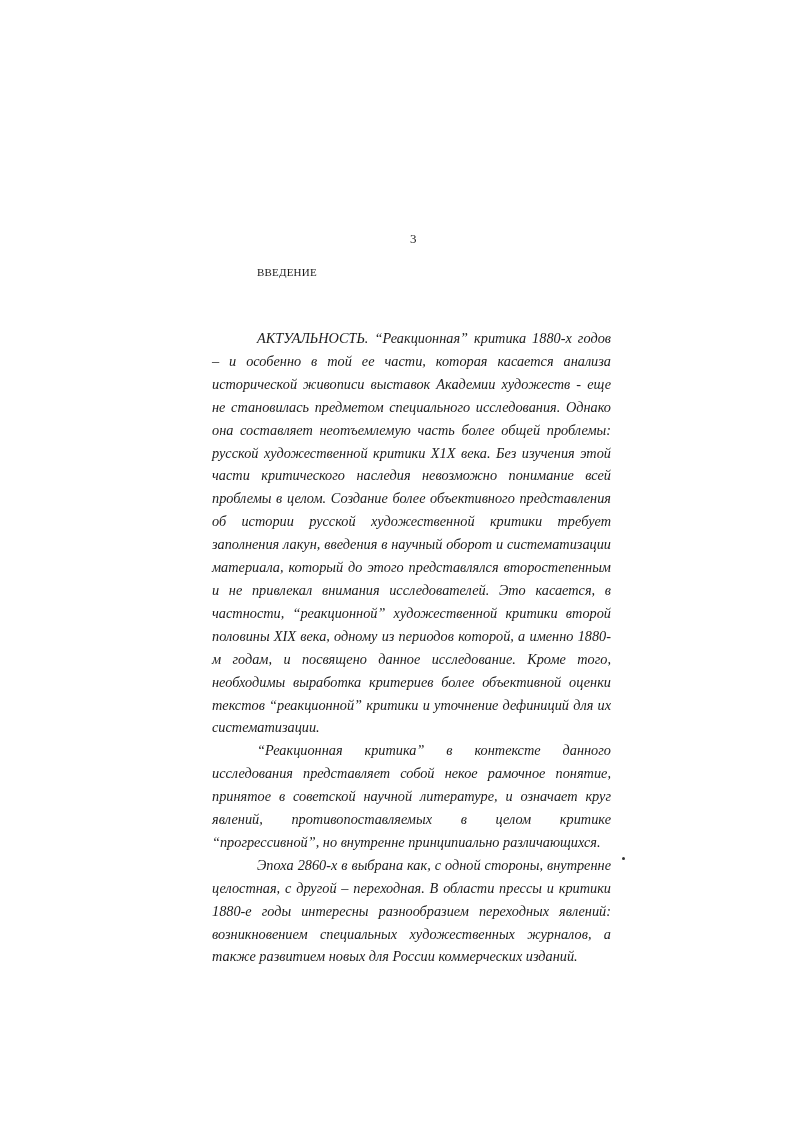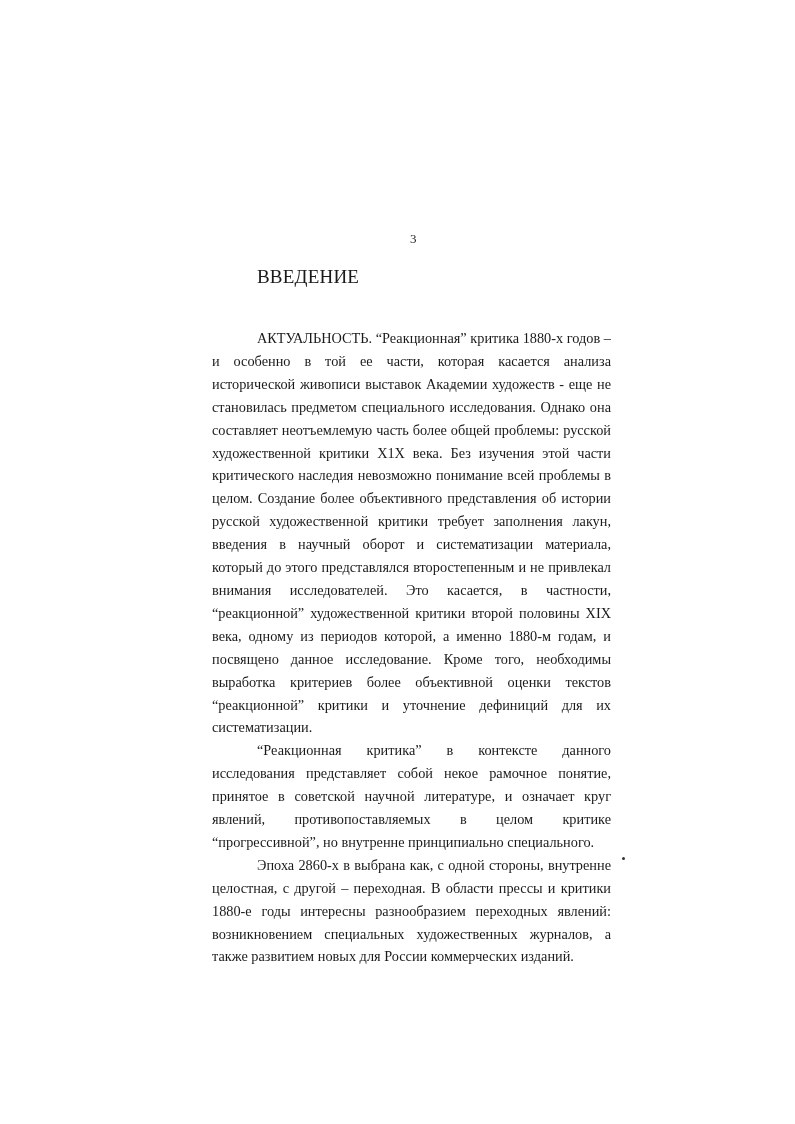--- a/index.html
+++ b/index.html
@@ -19,30 +19,31 @@
       position: absolute;
       left: 410px;
       top: 231px;
       font-size: 13px;
       color: #222;
     }
     .heading {
       position: absolute;
       left: 257px;
       top: 266px;
-      font-size: 19px;
+      font-size: 11px;
       letter-spacing: 0.2px;
     }
     .text-block {
       position: absolute;
       left: 212px;
       top: 327px;
       width: 399px;
       font-size: 14.3px;
       line-height: 22.9px;
+      font-style: italic;
     }
     .para {
       margin: 0;
       text-align: justify;
       text-indent: 45px;
     }
     .para.p2 {
       margin-top: 0;
     }
     .speck {
@@ -55,19 +56,19 @@
   </style>
 </head>
 <body>
 
 <div>
   <div class="page-number">3</div>
   <div class="heading">ВВЕДЕНИЕ</div>
 
   <div class="text-block">
     <p class="para">АКТУАЛЬНОСТЬ. “Реакционная” критика 1880-х годов – и особенно в той ее части, которая касается анализа исторической живописи выставок Академии художеств - еще не становилась предметом специального исследования. Однако она составляет неотъемлемую часть более общей проблемы: русской художественной критики X1X века. Без изучения этой части критического наследия невозможно понимание всей проблемы в целом. Создание более объективного представления об истории русской художественной критики требует заполнения лакун, введения в научный оборот и систематизации материала, который до этого представлялся второстепенным и не привлекал внимания исследователей. Это касается, в частности, “реакционной” художественной критики второй половины XIX века, одному из периодов которой, а именно 1880-м годам, и посвящено данное исследование. Кроме того, необходимы выработка критериев более объективной оценки текстов “реакционной” критики и уточнение дефиниций для их систематизации.</p>
-    <p class="para p2">“Реакционная критика” в контексте данного исследования представляет собой некое рамочное понятие, принятое в советской научной литературе, и означает круг явлений, противопоставляемых в целом критике “прогрессивной”, но внутренне принципиально специального.</p>
+    <p class="para p2">“Реакционная критика” в контексте данного исследования представляет собой некое рамочное понятие, принятое в советской научной литературе, и означает круг явлений, противопоставляемых в целом критике “прогрессивной”, но внутренне принципиально различающихся.</p>
     <p class="para p2">Эпоха 2860-х в выбрана как, с одной стороны, внутренне целостная, с другой – переходная. В области прессы и критики 1880-е годы интересны разнообразием переходных явлений: возникновением специальных художественных журналов, а также развитием новых для России коммерческих изданий.</p>
   </div>
 
   <div class="speck" style="left:622px; top:857px;"></div>
   <div class="speck" style="left:452px; top:386px; width:2px; height:2px;"></div>
 </div>
 
 </body></html>

